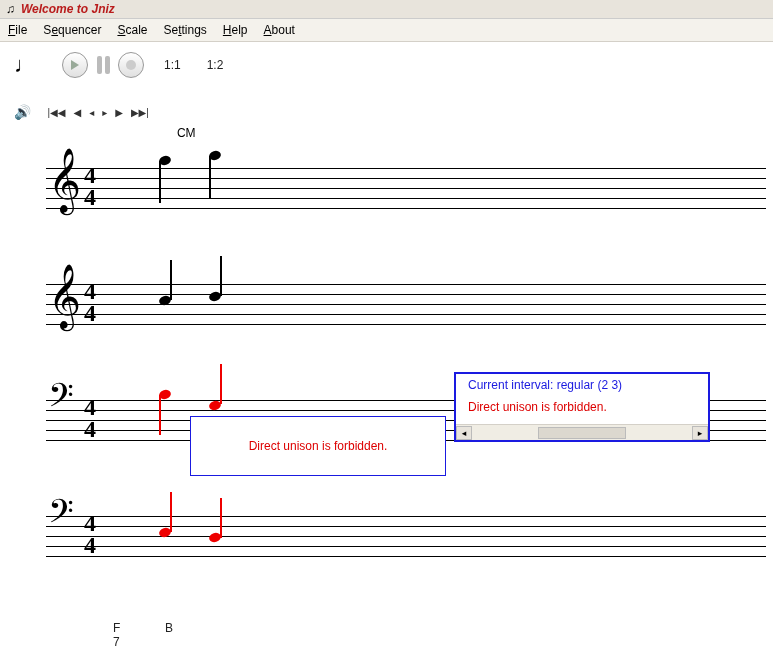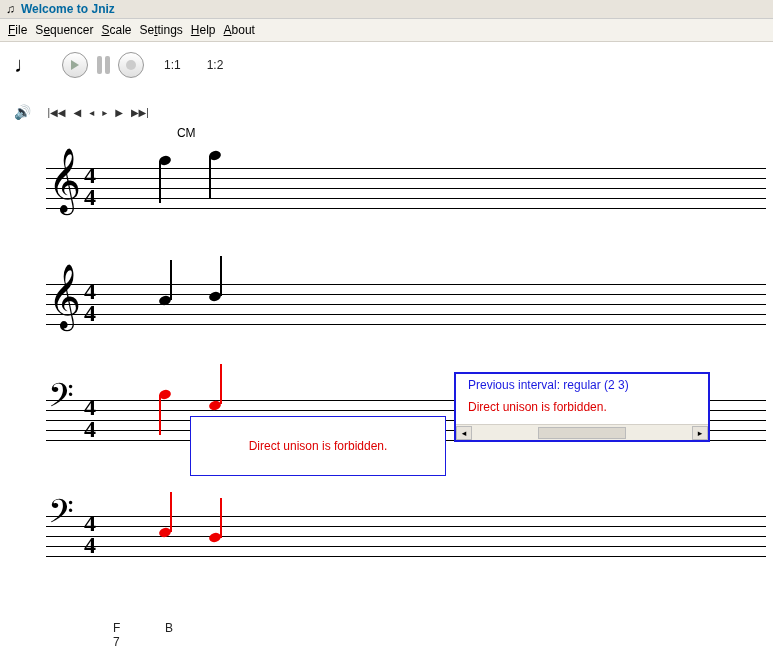--- a/index.html
+++ b/index.html
@@ -14,27 +14,28 @@
 .titlebar {
   background: #e8e4dc;
   padding: 2px 6px;
   display: flex;
   align-items: center;
   gap: 6px;
   border-bottom: 1px solid #ccc;
 }
 .titlebar .title {
   font-weight: bold;
-  color: #0369a1;
+  color: #b91c1c;
+  font-style: italic;
 }
 .menubar {
   background: #f4f2ec;
   padding: 4px 8px;
   display: flex;
-  gap: 8px;
+  gap: 16px;
   border-bottom: 1px solid #d4d0c8;
 }
 .menubar span { cursor: pointer; }
 .menubar .ul { text-decoration: underline; }
 
 .toolbar {
   padding: 10px 14px 4px 14px;
   display: flex;
   align-items: center;
   gap: 6px;
@@ -291,21 +292,21 @@
   </div>
   <div class="chord-labels" style="left:165px; top:475px;">
     <div>B</div>
   </div>
 
   <div class="tooltip" style="left:190px; top:270px; width:256px; text-align:center; padding-top:22px; padding-bottom:22px;">
     <span>Direct unison is forbidden.</span>
   </div>
 
   <div class="info-panel" style="left:454px; top:226px;">
-    <div class="row blue">Previous interval: regular (2 3)</div>
+    <div class="row blue">Current interval: regular (2 3)</div>
     <div class="row red">Direct unison is forbidden.</div>
     <div style="height:6px;"></div>
     <div class="scrollbar-h">
       <div class="arrow">◂</div>
       <div class="track">
         <div class="thumb" style="left:30%; width:40%;"></div>
       </div>
       <div class="arrow">▸</div>
     </div>
   </div>

